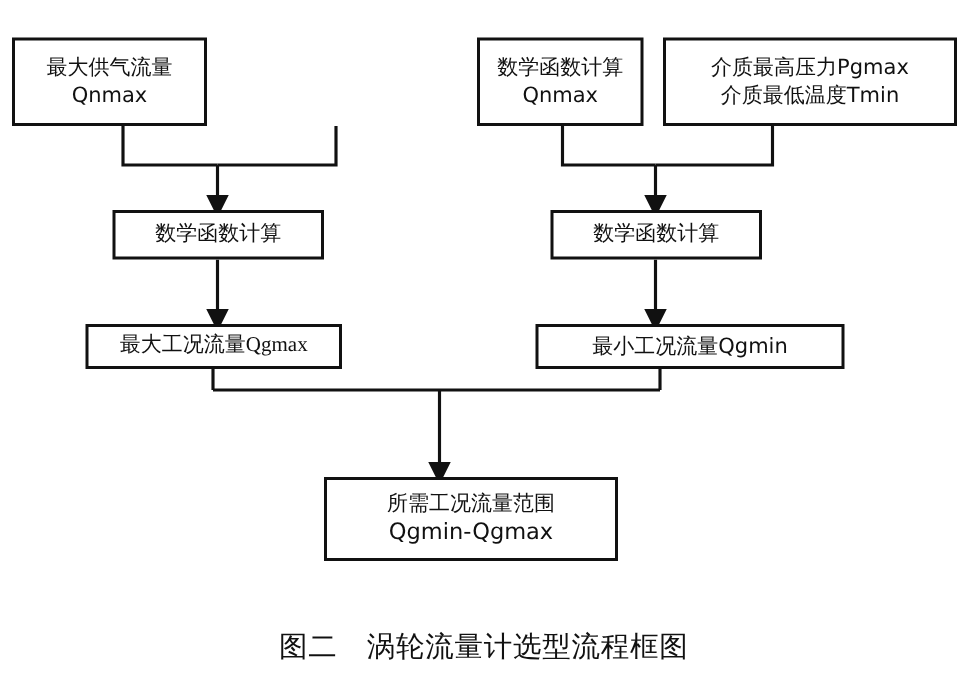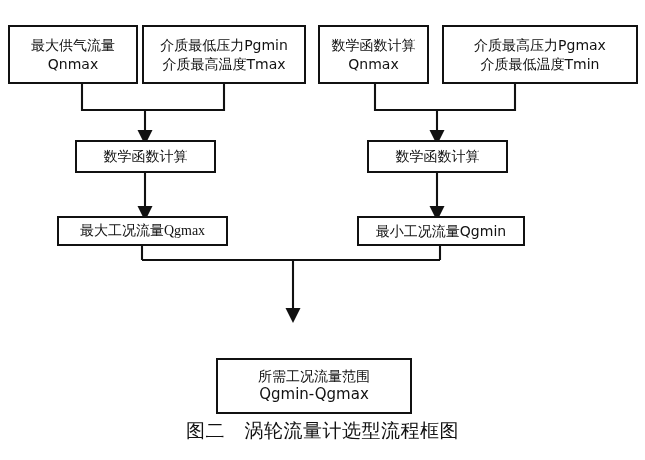--- a/index.html
+++ b/index.html
@@ -42,22 +42,22 @@
   .fs15 { font-size: 15px; }
 
   
   #node-qnmax     { left: 8px;   top: 25px;  width: 130px; height: 59px; }
   #node-pgmin     { left: 142px; top: 25px;  width: 164px; height: 59px; }
   #node-qnmin     { left: 318px; top: 25px;  width: 111px; height: 59px; }
   #node-pgmax     { left: 442px; top: 25px;  width: 196px; height: 59px; }
   #node-calc-left { left: 75px;  top: 140px; width: 141px; height: 33px; }
   #node-calc-right{ left: 367px; top: 140px; width: 141px; height: 33px; }
   #node-qgmax     { left: 57px;  top: 216px; width: 171px; height: 30px; font-family: Liberation Serif, serif; }
-  #node-qgmin     { left: 357px; top: 216px; width: 168px; height: 30px; text-align: center; }
-  #node-range     { left: 216px; top: 318px; width: 196px; height: 56px; margin-top: 40px; }
+  #node-qgmin     { left: 357px; top: 216px; width: 206px; height: 30px; text-align: center; }
+  #node-range     { left: 216px; top: 318px; width: 196px; height: 56px; }
 
   #caption {
     position: absolute;
     left: 0;
     top: 418px;
     width: 645px;
     text-align: center;
     font-size: 19px;
     letter-spacing: 0.5px;
   }
@@ -101,24 +101,20 @@
       <path d="M 142,260 L 440,260"></path>
       <path d="M 293,260 L 293,315" marker-end="url(#arrowhead)"></path>
     </g>
   </svg>
 
   <div class="node-box" id="node-qnmax">
     <span class="node-line fs14">最大供气流量</span>
     <span class="node-line fs14">Qnmax</span>
   </div>
 
-  <div class="node-box" id="node-pgmin">
-    <span class="node-line fs14">介质最低压力Pgmin</span>
-    <span class="node-line fs14">介质最高温度Tmax</span>
-  </div>
 
   <div class="node-box" id="node-qnmin">
     <span class="node-line fs14">数学函数计算</span>
     <span class="node-line fs14">Qnmax</span>
   </div>
 
   <div class="node-box" id="node-pgmax">
     <span class="node-line fs14">介质最高压力Pgmax</span>
     <span class="node-line fs14">介质最低温度Tmin</span>
   </div>

